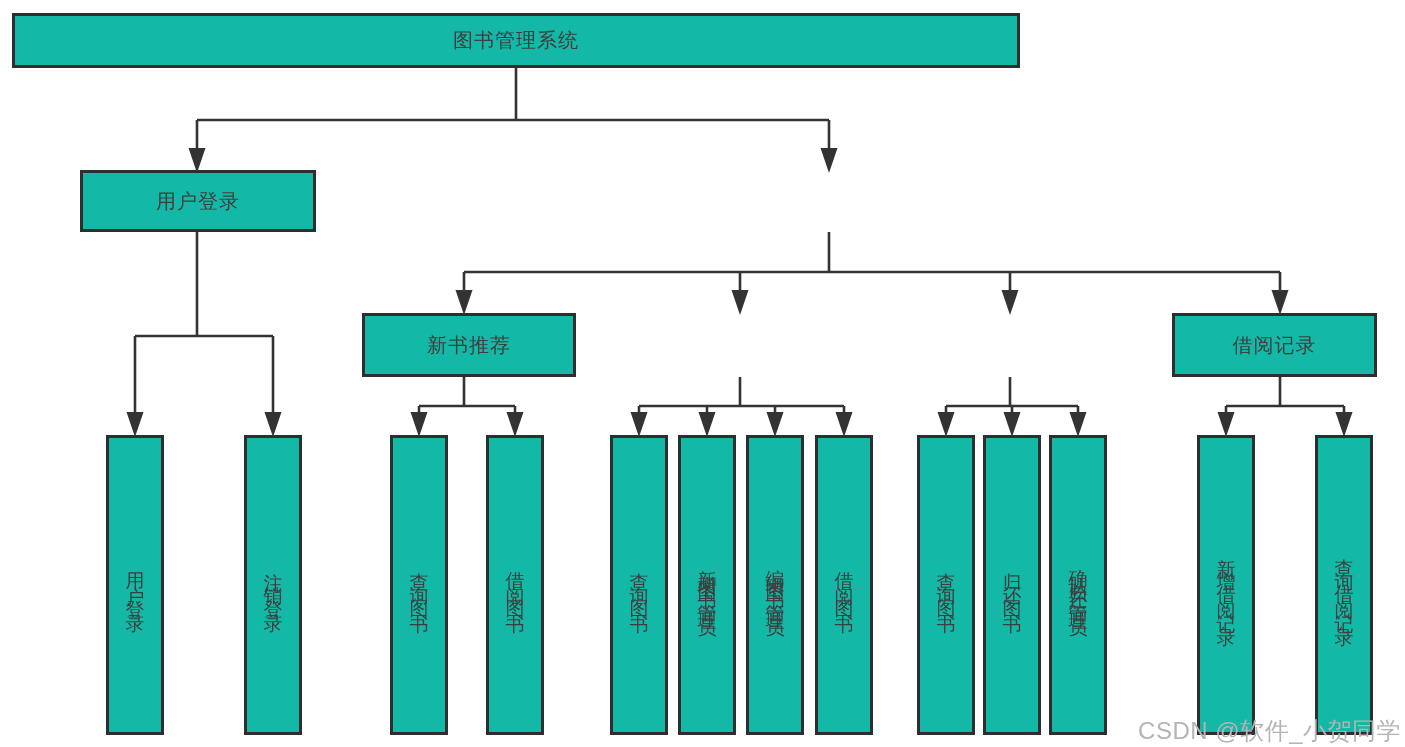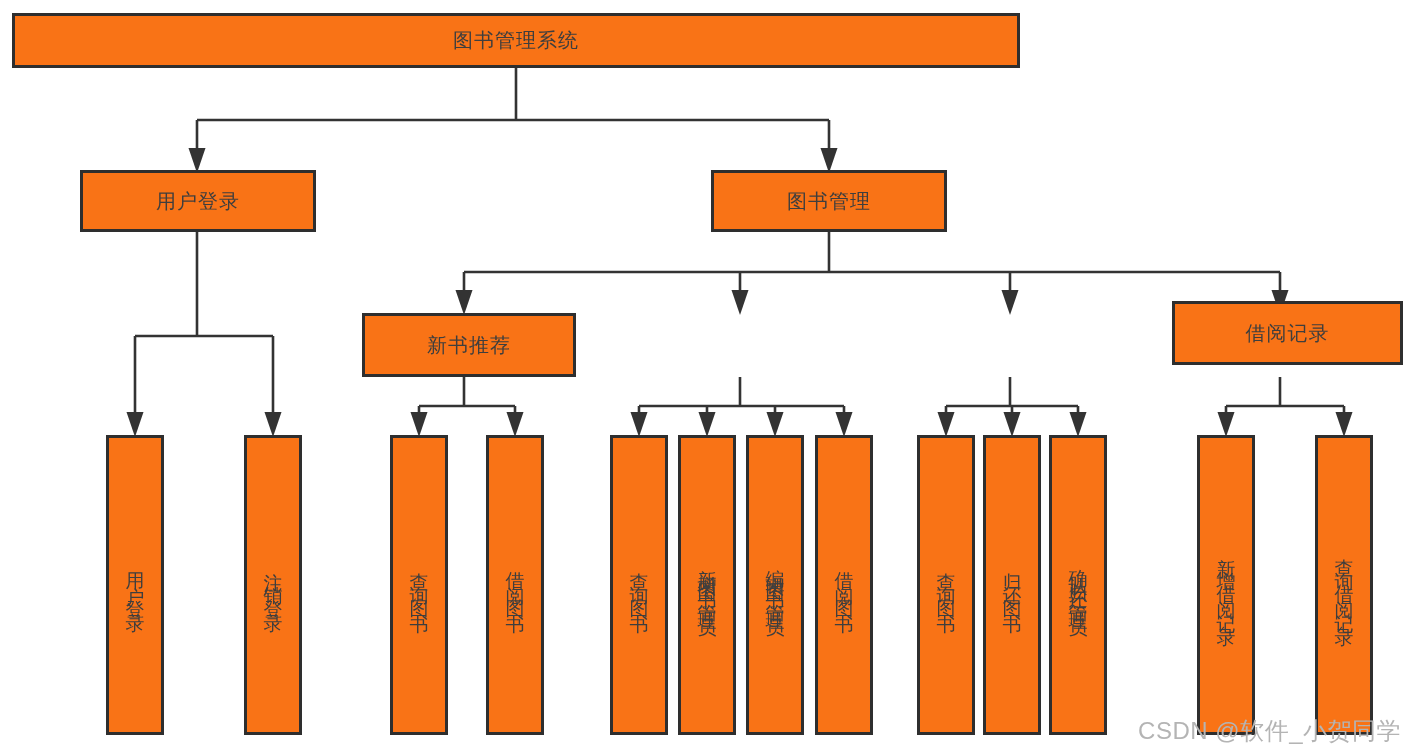--- a/index.html
+++ b/index.html
@@ -8,21 +8,21 @@
     width:1405px;height:747px;
     background:#ffffff;
     font-family:"Liberation Sans",sans-serif;
     overflow:hidden;
   }
   .wires{position:absolute;left:0;top:0;width:1405px;height:747px;}
   .node{
     position:absolute;
     box-sizing:border-box;
     border:3px solid #2e2e2e;
-    background:#f97316;
+    background:#14b8a6;
     display:flex;align-items:center;justify-content:center;
     color:#3e3e3e;
     font-size:20px;
     letter-spacing:1px;
   }
   .leaf{width:58px;top:435px;height:300px;}
   .leaf .vtext{
     writing-mode:vertical-rl;
     text-orientation:mixed;
     font-size:19px;
@@ -88,28 +88,25 @@
       </g>
     </svg>
 
   <div class="node" style="left:12px;top:13px;width:1008px;height:55px">
     <span>图书管理系统</span>
   </div>
 
   <div class="node" style="left:80px;top:170px;width:236px;height:62px">
     <span>用户登录</span>
   </div>
-  <div class="node" style="left:711px;top:170px;width:236px;height:62px">
-    <span>图书管理</span>
-  </div>
 
   <div class="node" style="left:362px;top:313px;width:214px;height:64px">
     <span>新书推荐</span>
   </div>
-  <div class="node" style="left:1172px;top:301px;width:231px;height:64px">
+  <div class="node" style="left:1172px;top:313px;width:205px;height:64px">
     <span>借阅记录</span>
   </div>
 
   <div class="node leaf" style="left:106px">
     <span class="vtext">用户登录</span>
   </div>
   <div class="node leaf" style="left:244px">
     <span class="vtext">注销登录</span>
   </div>
 

